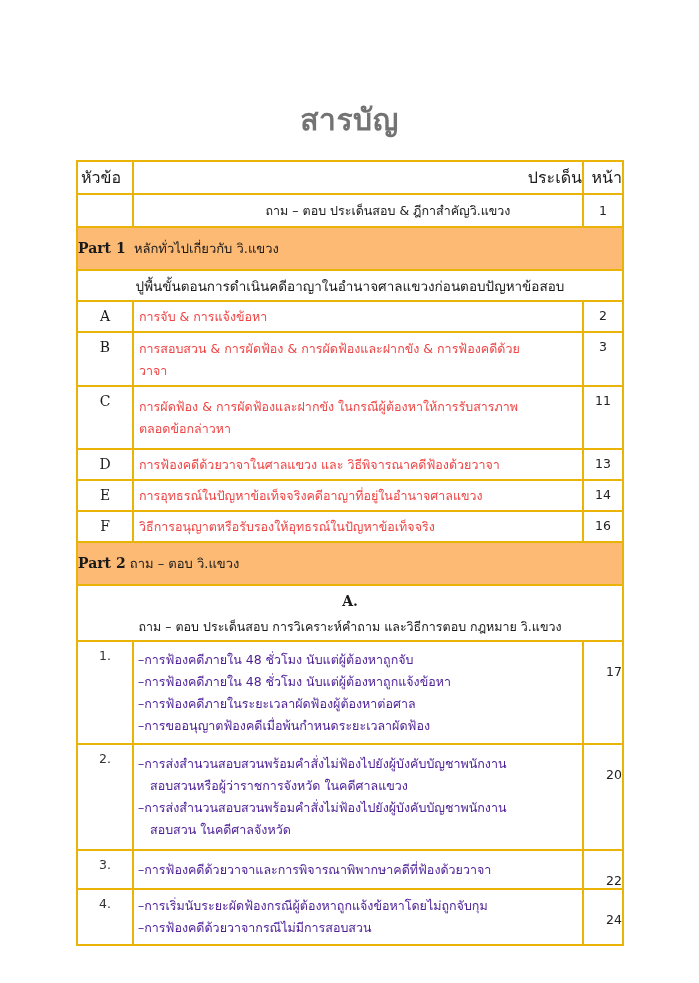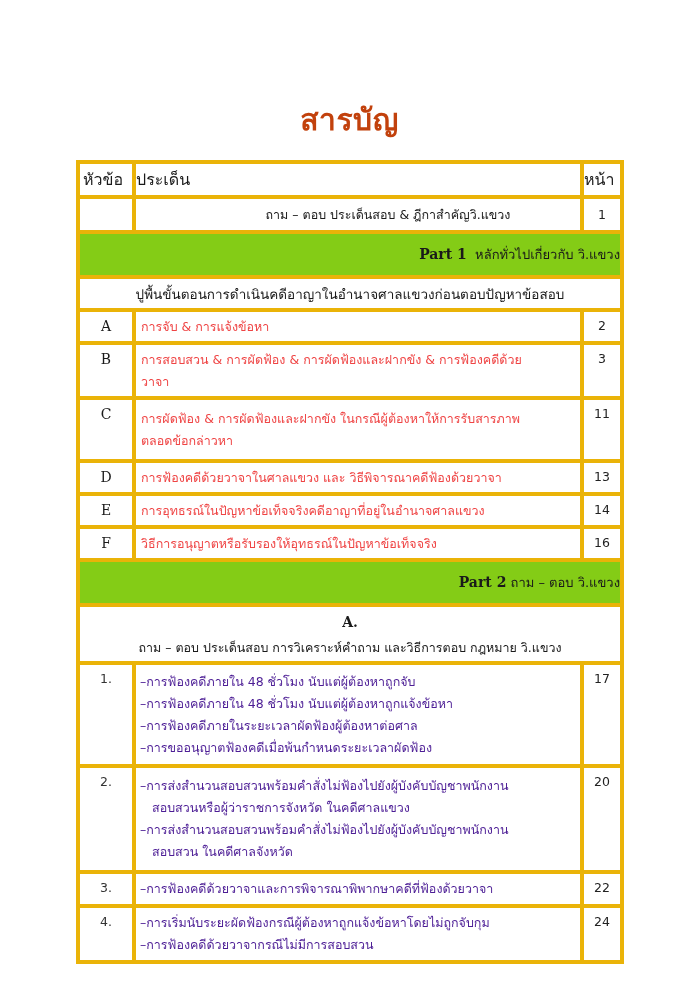--- a/index.html
+++ b/index.html
@@ -1,42 +1,42 @@
 <!DOCTYPE html>
 <html><head>
 <meta charset="utf-8">
 <style>
   html, body { margin: 0; padding: 0; background: #ffffff; }
   body { width: 699px; height: 983px; position: relative; overflow: hidden;
          font-family: "DejaVu Sans", sans-serif; color: #1a1a1a; }
   .title { position: absolute; top: 96px; left: 0; width: 699px; text-align: center;
-           font-family: "DejaVu Serif", serif; font-weight: bold; font-size: 30px; letter-spacing: 0.5px; color: #c2410c; }
+           font-family: "DejaVu Serif", serif; font-weight: bold; font-size: 30px; letter-spacing: 0.5px; color: #737373; }
   table.toc { position: absolute; left: 76px; top: 160px; width: 548px; border-collapse: collapse; table-layout: fixed; }
-  table.toc td, table.toc th { border: 4px solid #eab308; padding: 0; vertical-align: middle; }
+  table.toc td, table.toc th { border: 2px solid #eab308; padding: 0; vertical-align: middle; }
   col.c1 { width: 56px; } col.c3 { width: 40px; }
-  .hdr th { height: 31px; font-family: "DejaVu Serif", serif; font-weight: normal; font-size: 16px; text-align: left; }
+  .hdr th { height: 31px; font-family: "DejaVu Serif", serif; font-weight: normal; font-size: 16px; text-align: right; }
   .hdr th.left { text-align: left; padding-left: 3px; }
   .intro td { height: 31px; font-size: 12.5px; }
   .intro td.text { text-align: center; padding-left: 60px; }
   .pg { text-align: center; font-size: 12.5px; color: #222; }
-  .part td { height: 41px; background: #84cc16; text-align: right; font-size: 13px;
+  .part td { height: 41px; background: #fdba74; text-align: left; font-size: 13px;
              border-bottom: 2px solid #8a8a8a; }
   .part .bold { font-family: "DejaVu Serif", serif; font-weight: bold; font-size: 14px; }
   .sub td { height: 29px; text-align: center; font-size: 13.5px; }
   .lt td { font-size: 12.5px; }
   .lt td.key { text-align: center; font-family: "DejaVu Serif", serif; font-size: 14px; vertical-align: top; padding-top: 6px; }
   .lt td.desc { padding: 4px 6px 3px 5px; line-height: 22px; color: #ef4444; }
   .lt td.pg { vertical-align: top; padding-top: 6px; }
   .secA td { height: 54px; text-align: center; }
   .secA .a-label { font-family: "DejaVu Serif", serif; font-weight: bold; font-size: 14px; display:block; margin-top: 4px; }
   .secA .a-sub { font-size: 12.5px; display:block; margin-top: 8px; }
   .q td { font-size: 12.5px; }
   .q td.num { text-align: center; vertical-align: top; padding-top: 6px; color: #333; }
   .q td.desc { padding: 4px 6px 4px 4px; line-height: 22px; color: #4c1d95; }
-  .q td.pg { vertical-align: top; padding-top: 6px; }
+  .q td.pg { vertical-align: top; padding-top: 22px; text-align: right; }
   .q .line { display: block; }
   .q .line.cont { padding-left: 12px; }
 </style>
 </head>
 <body>
 
 <div class="title">สารบัญ</div>
 
 <table class="toc">
   <colgroup>

